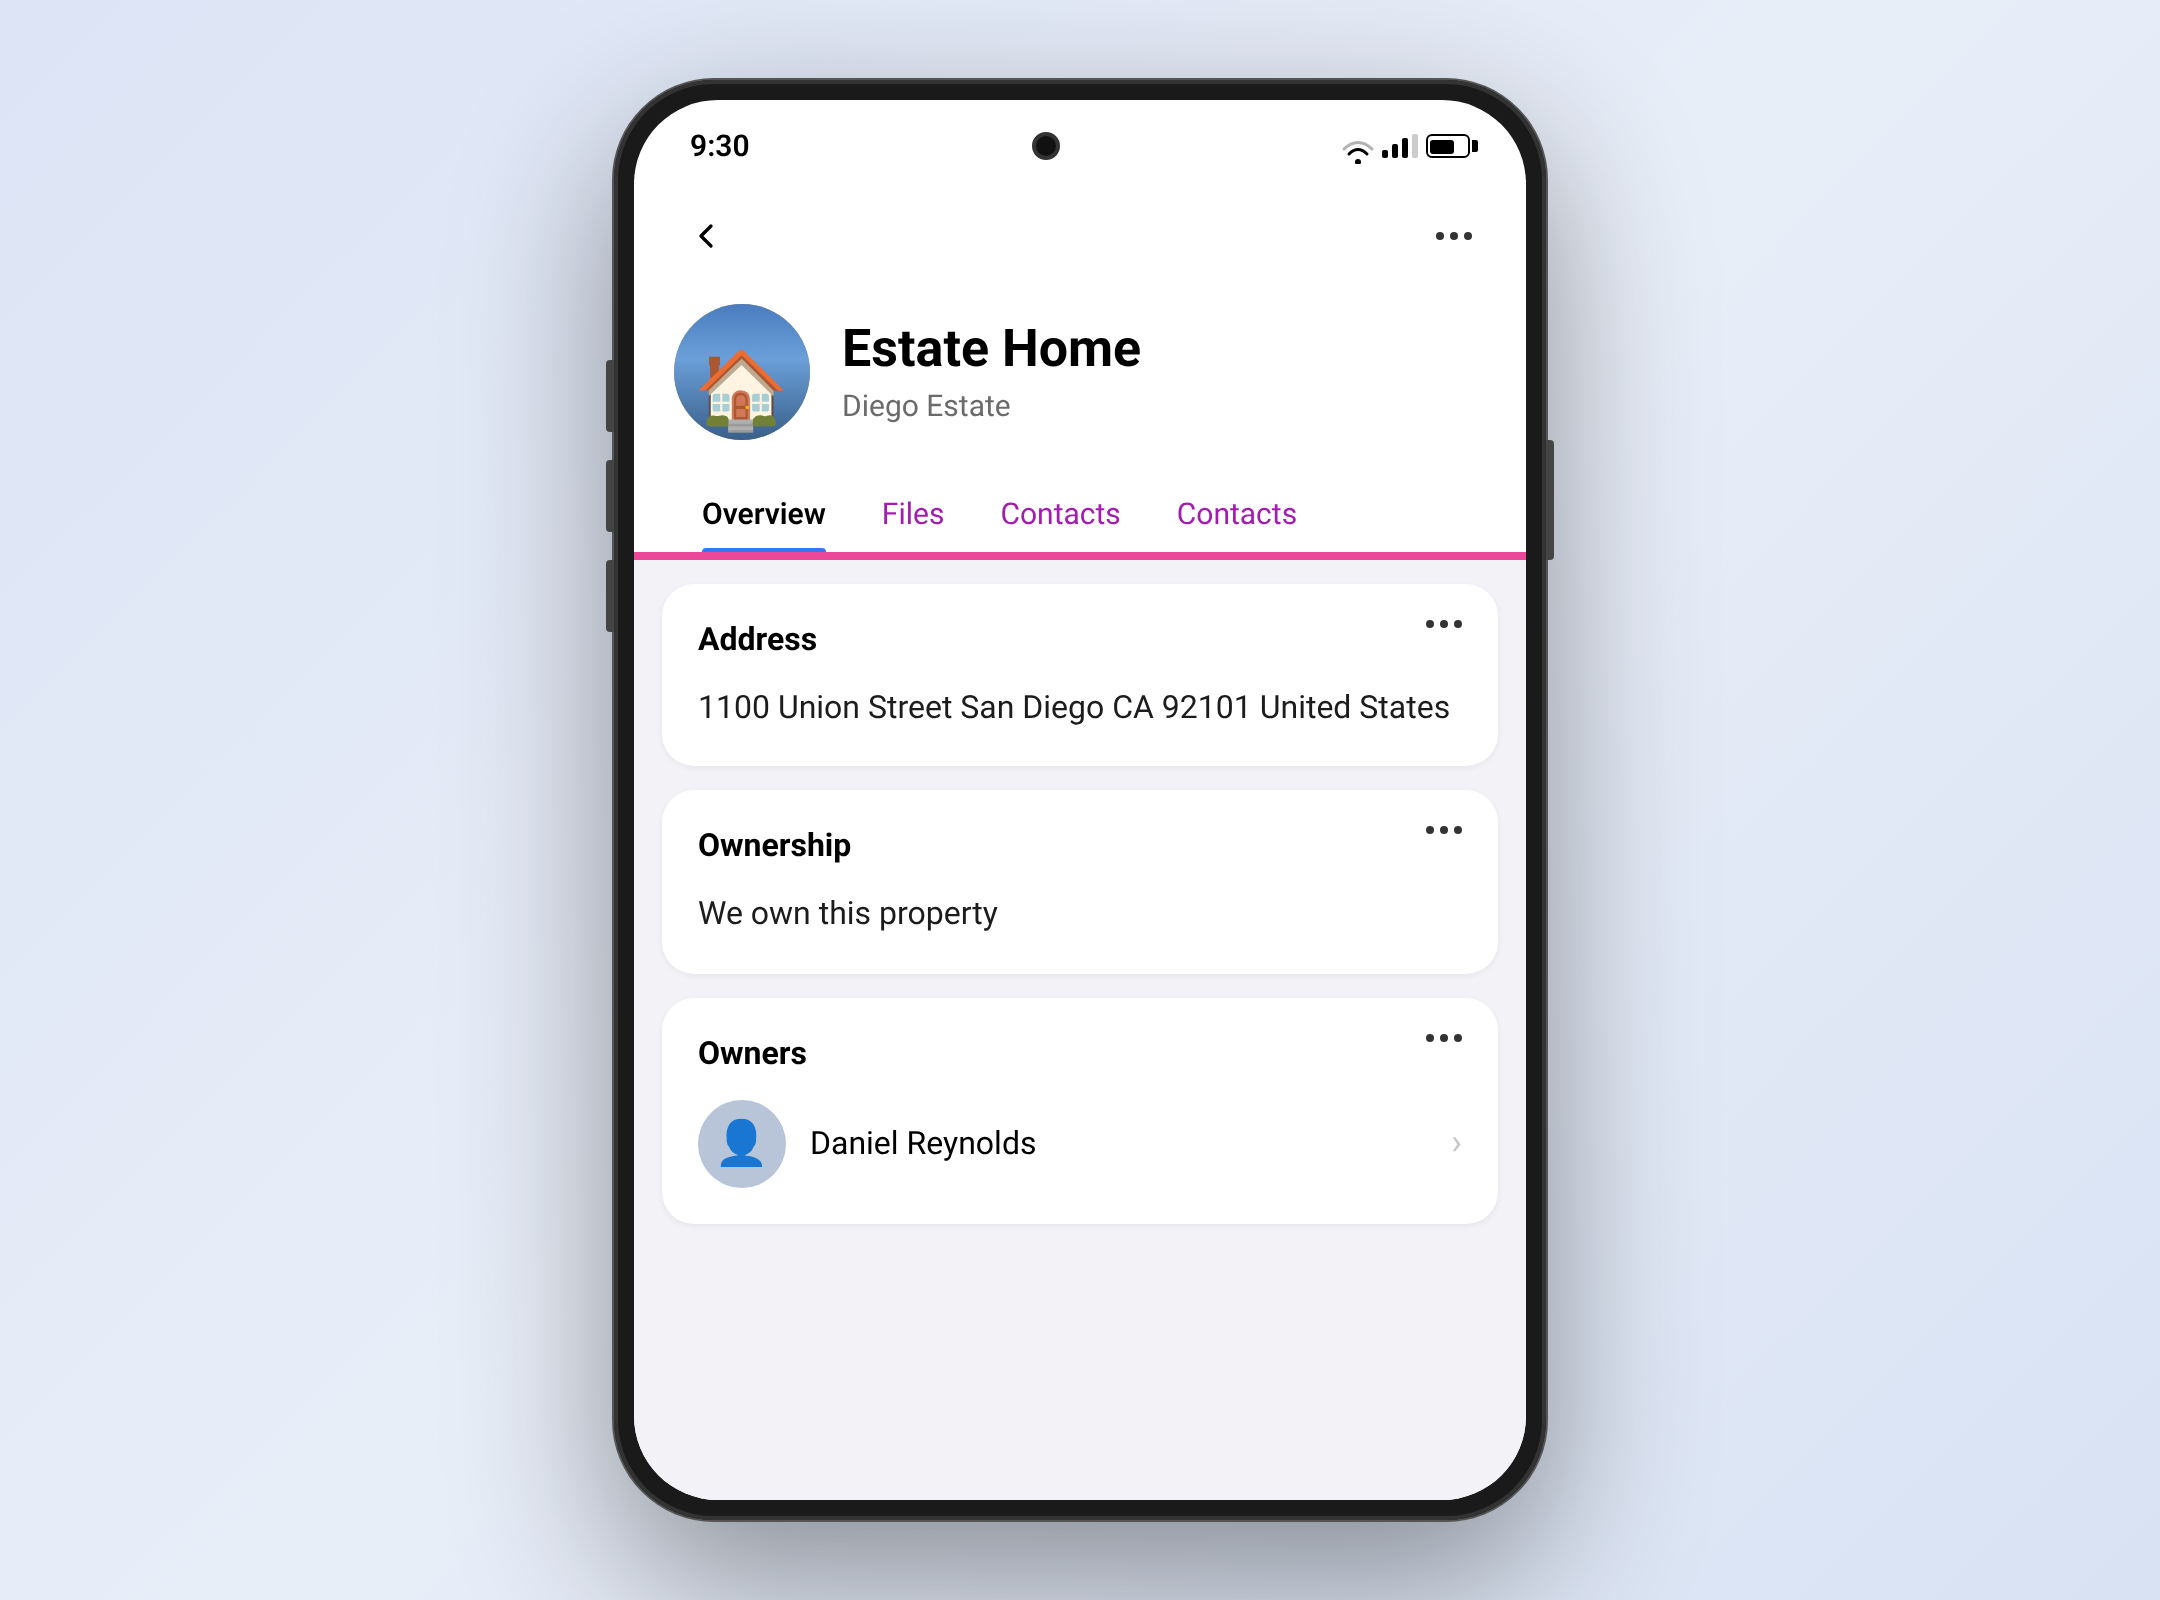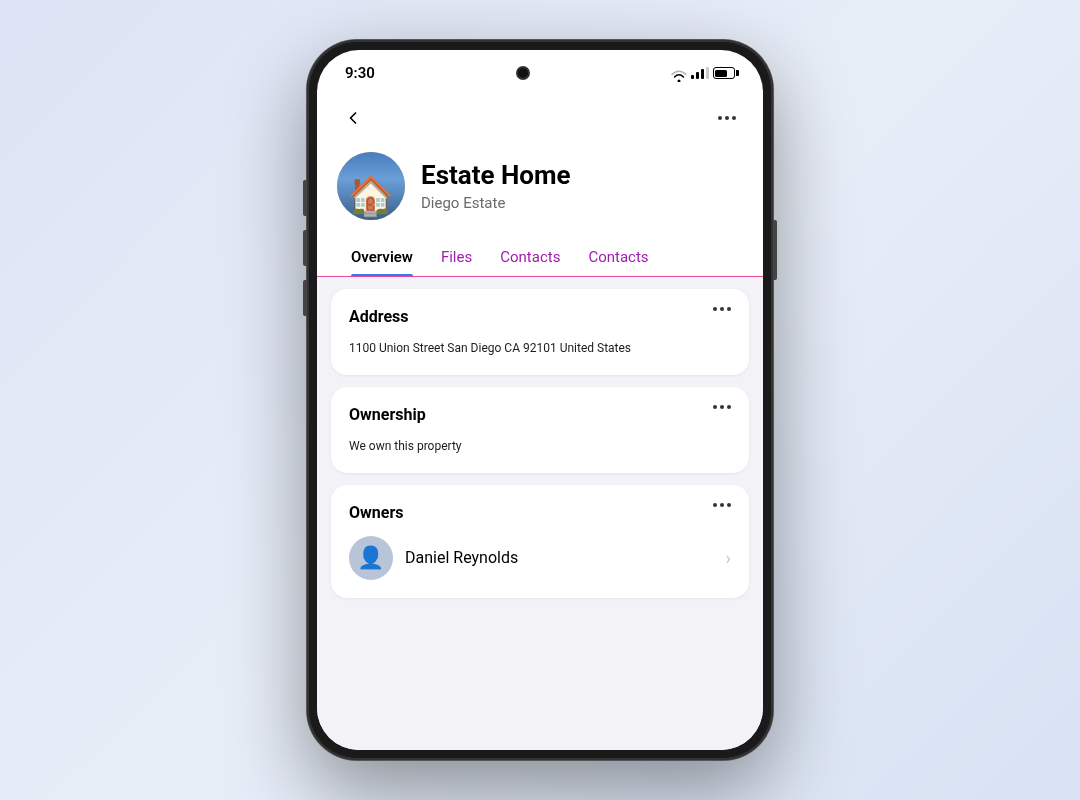--- a/index.html
+++ b/index.html
@@ -250,21 +250,21 @@
     .profile-category {
       font-size: 15px;
       color: #6b6b6b;
       margin-top: 2px;
     }
 
     
     .tabs {
       background: #fff;
       display: flex;
-      border-bottom: 1px solid #ec4899;
+      border-bottom: 4px solid #ec4899;
       padding: 0 20px;
       gap: 0;
     }
 
     .tab {
       padding: 12px 14px 10px;
       font-size: 15px;
       color: #a21caf;
       cursor: pointer;
       position: relative;
@@ -315,21 +315,21 @@
       color: #000;
     }
 
     .card-more {
       display: flex;
       gap: 3px;
       cursor: pointer;
     }
 
     .card-value {
-      font-size: 12px;
+      font-size: 16px;
       color: #1c1c1e;
       line-height: 1.4;
     }
 
     
     .owner-row {
       display: flex;
       align-items: center;
       gap: 12px;
     }

